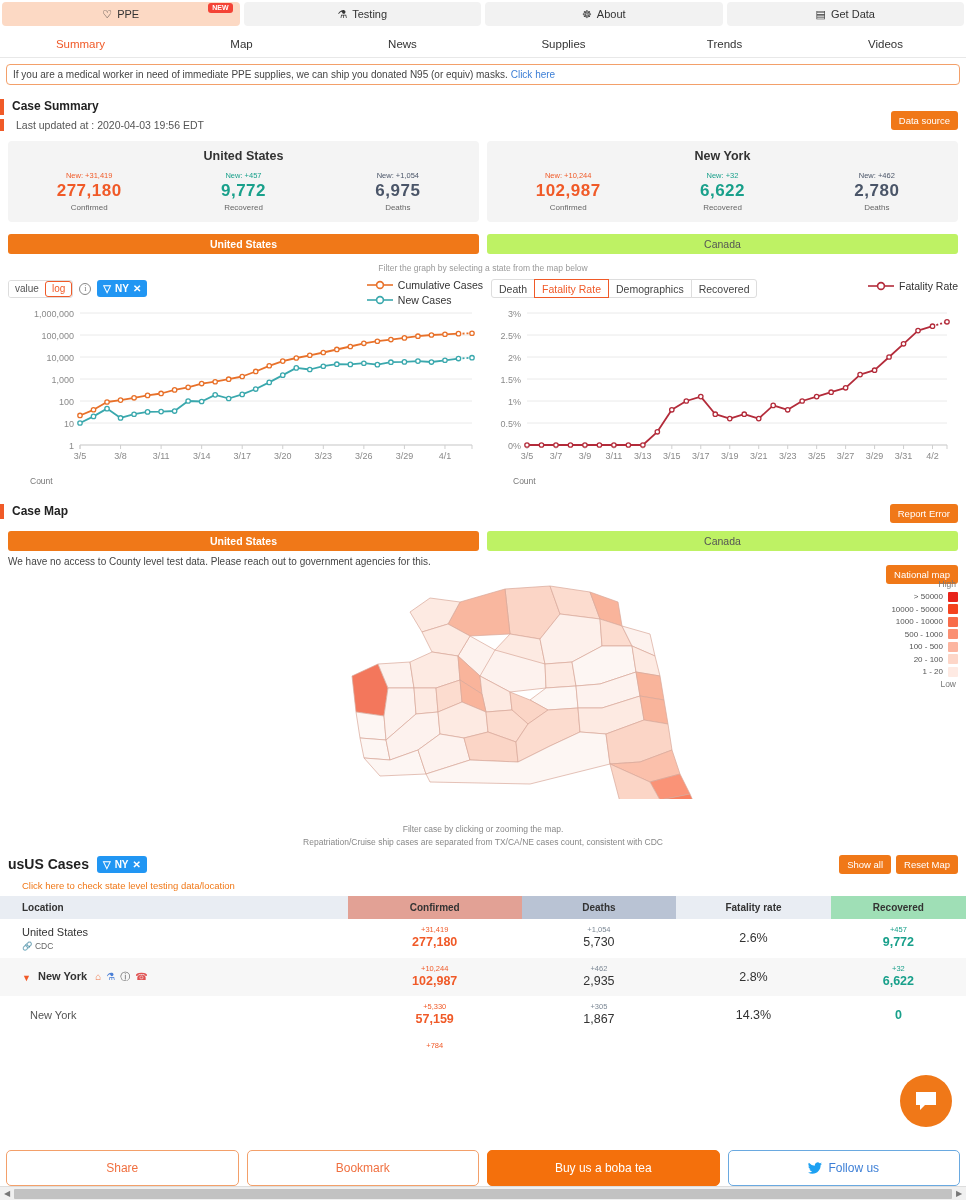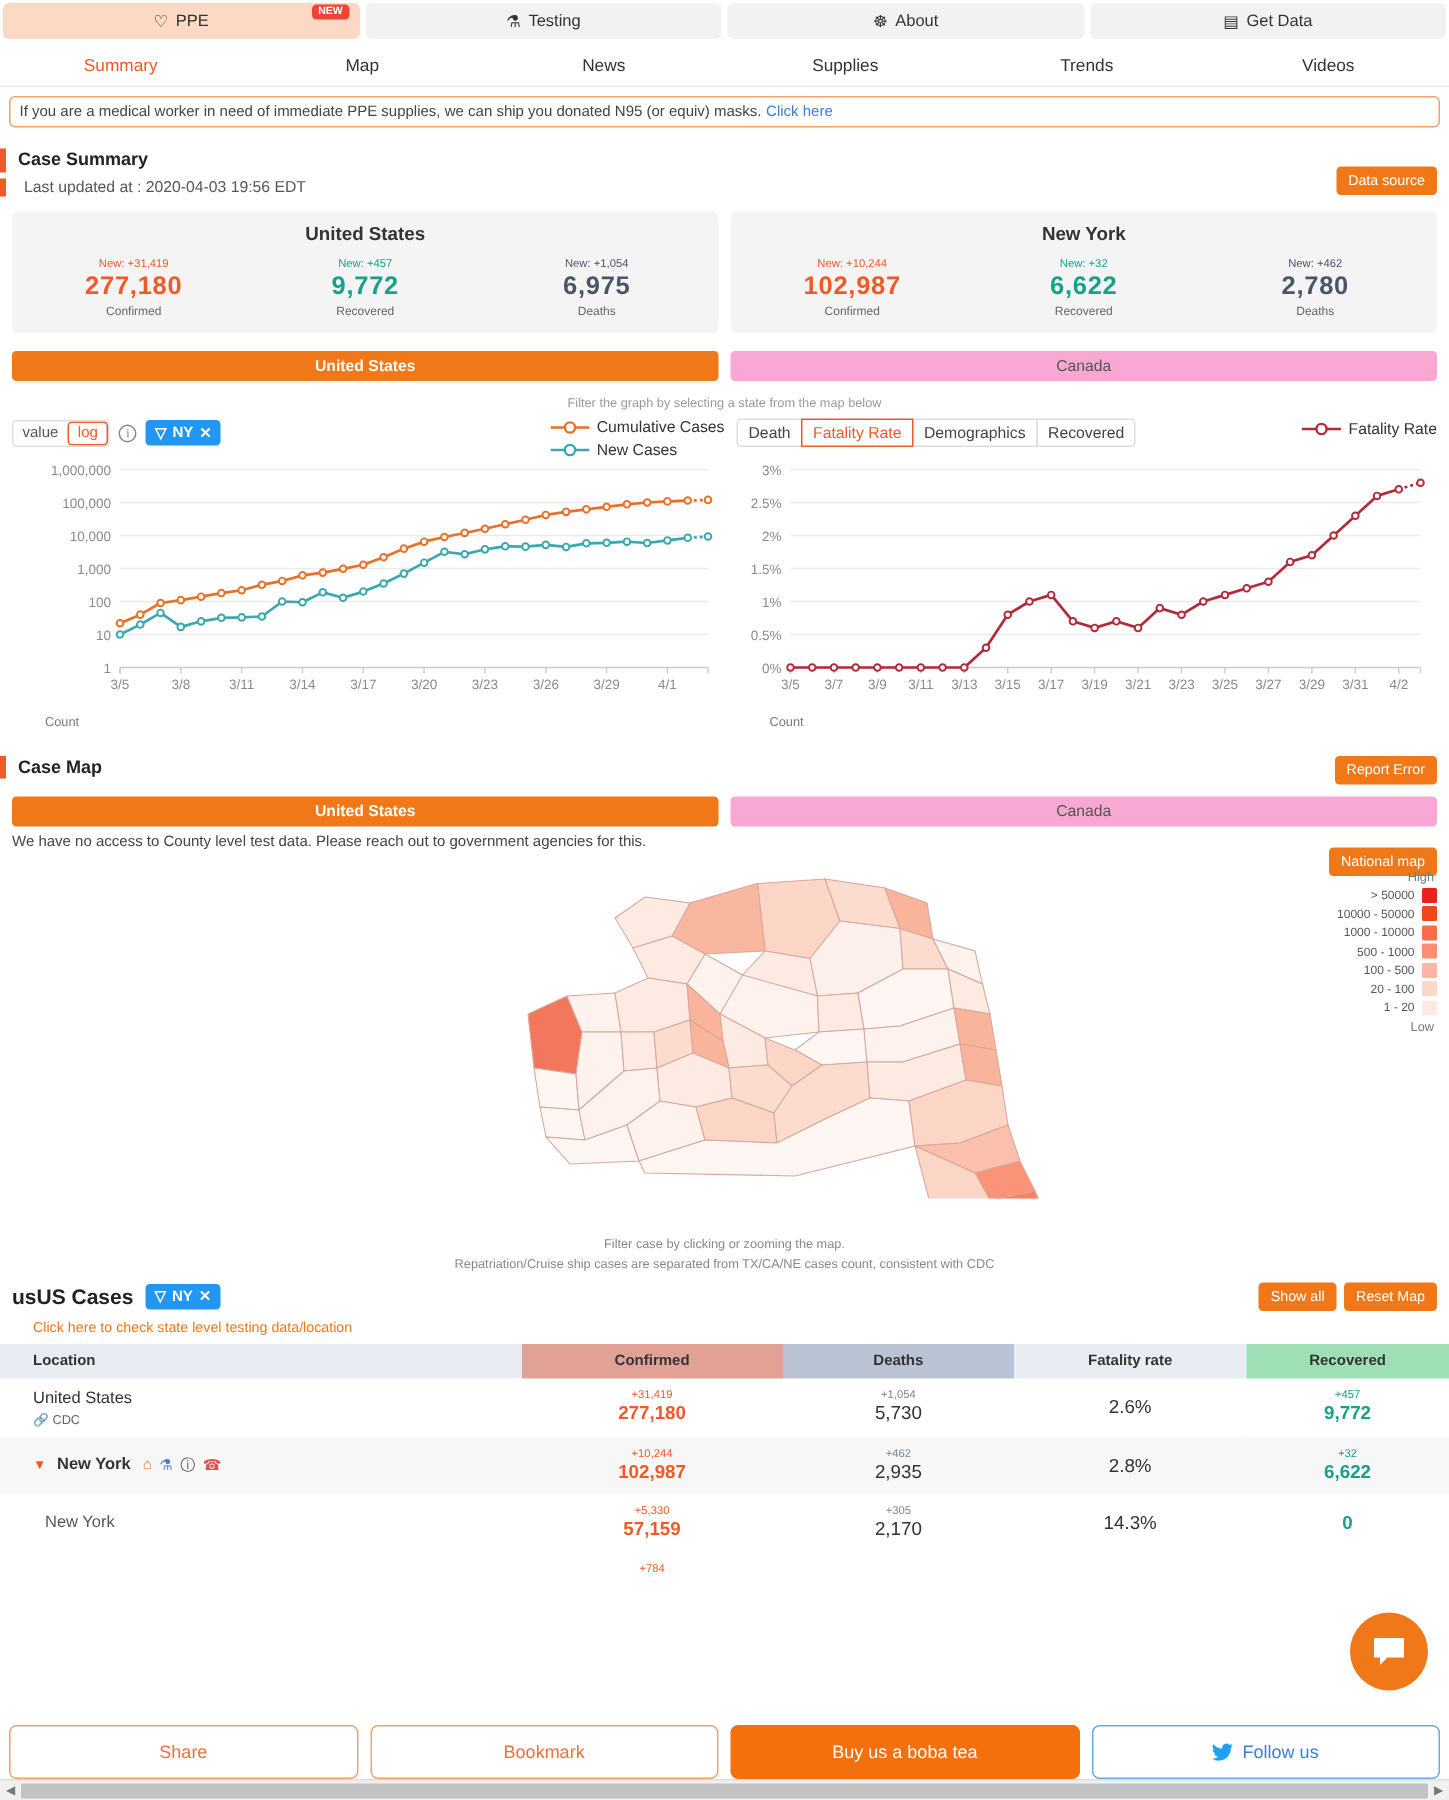--- a/index.html
+++ b/index.html
@@ -76,21 +76,21 @@
   .c-deaths { color: #4a5568; }
 
   
   .ctry-row { display: flex; gap: 8px; padding: 12px 8px 0 8px; }
   .ctry-btn {
     flex: 1; height: 20px; border-radius: 3px; display: flex;
     align-items: center; justify-content: center;
     font-size: 10.5px; font-weight: bold; cursor: pointer;
   }
   .ctry-btn.active { background: #f07818; color: #fff; }
-  .ctry-btn.inactive { background: #f9a8d4; color: #555; font-weight: normal; }
+  .ctry-btn.inactive { background: #bef264; color: #555; font-weight: normal; }
 
   .filter-hint { text-align: center; font-size: 8.5px; color: #999; margin-top: 9px; }
 
   
   .charts { display: flex; padding: 0 8px; margin-top: 6px; }
   .chart-col { width: 50%; position: relative; }
   .chart-col.right { padding-left: 8px; }
 
   .chart-ctrl { display: flex; align-items: center; height: 20px; gap: 6px; }
   .seg { display: flex; border: 1px solid #ddd; border-radius: 3px; overflow: hidden; height: 18px; }
@@ -724,21 +724,21 @@
     <tr>
       <td class="loc sub">
         <span>New York</span>
       </td>
       <td>
         <div class="delta c-confirmed">+5,330</div>
         <div class="num c-confirmed">57,159</div>
       </td>
       <td>
         <div class="delta" style="color:#7b8794">+305</div>
-        <div class="num plain">2,170</div>
+        <div class="num plain">1,867</div>
       </td>
       <td>
         <div class="num plain">14.3%</div>
       </td>
       <td>
         <div class="num c-recovered">0</div>
       </td>
     </tr>
 
     <tr>

